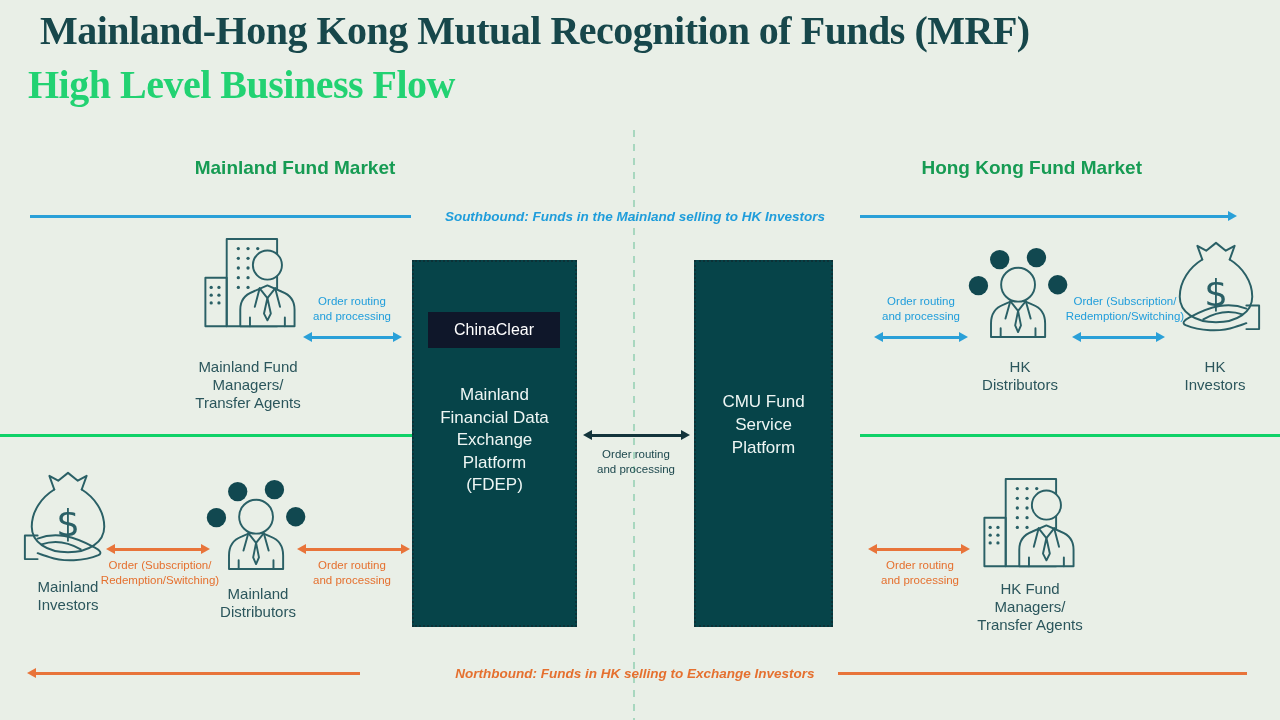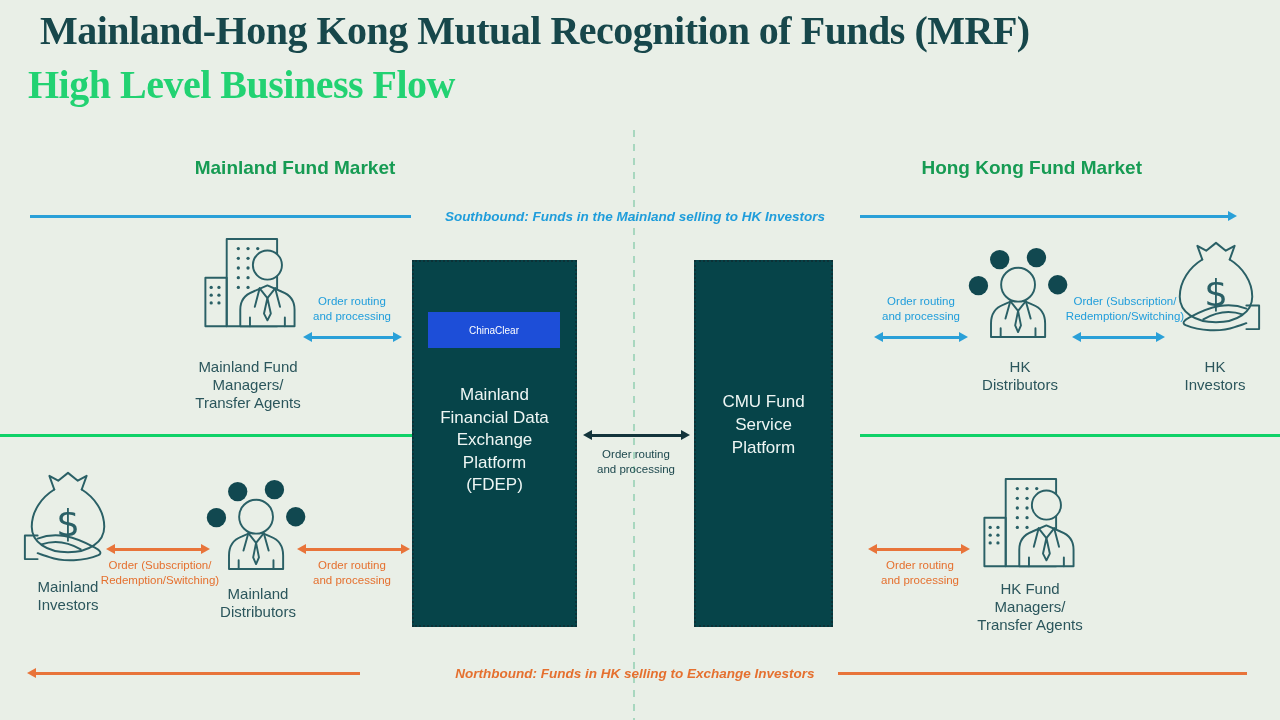--- a/index.html
+++ b/index.html
@@ -29,21 +29,21 @@
     border-top:5.5px solid transparent;border-bottom:5.5px solid transparent;border-left:9px solid currentColor;}
   .c-blue{color:#2aa0d8;}
   .c-orange{color:#e8743a;}
   .c-dark{color:#13343b;}
   
   .vdash{left:633px;top:130px;width:2px;height:590px;
     background:repeating-linear-gradient(180deg,#a8d7bf 0 7px,transparent 7px 14px);}
   .gline{top:434px;height:3px;background:#0fd268;}
   
   .pbox{background:#064449;border:2px dotted #0c3136;box-sizing:border-box;}
-  .ptag{background:#1d4ed8;color:#ffffff;font-size:10px;display:flex;align-items:center;justify-content:center;position:absolute;}
+  .ptag{background:#0f172a;color:#ffffff;font-size:16px;display:flex;align-items:center;justify-content:center;position:absolute;}
   .pname{position:absolute;left:2px;right:2px;text-align:center;color:#eef6f4;
     font-size:17px;line-height:22.5px;white-space:pre-line;}
   
   .alabel{text-align:center;font-size:11.5px;line-height:15px;white-space:pre-line;}
   .alabel.blue{color:#1f9ddb;}
   .alabel.orange{color:#e5702f;}
   .alabel.dark{color:#1d484e;}
   .actor{ text-align:center;font-size:15px;line-height:18px;color:#2b565c;white-space:pre-line;}
   svg{display:block;}
   .stroke{fill:none;stroke:#2a6066;stroke-width:2;stroke-linecap:round;stroke-linejoin:round;}

